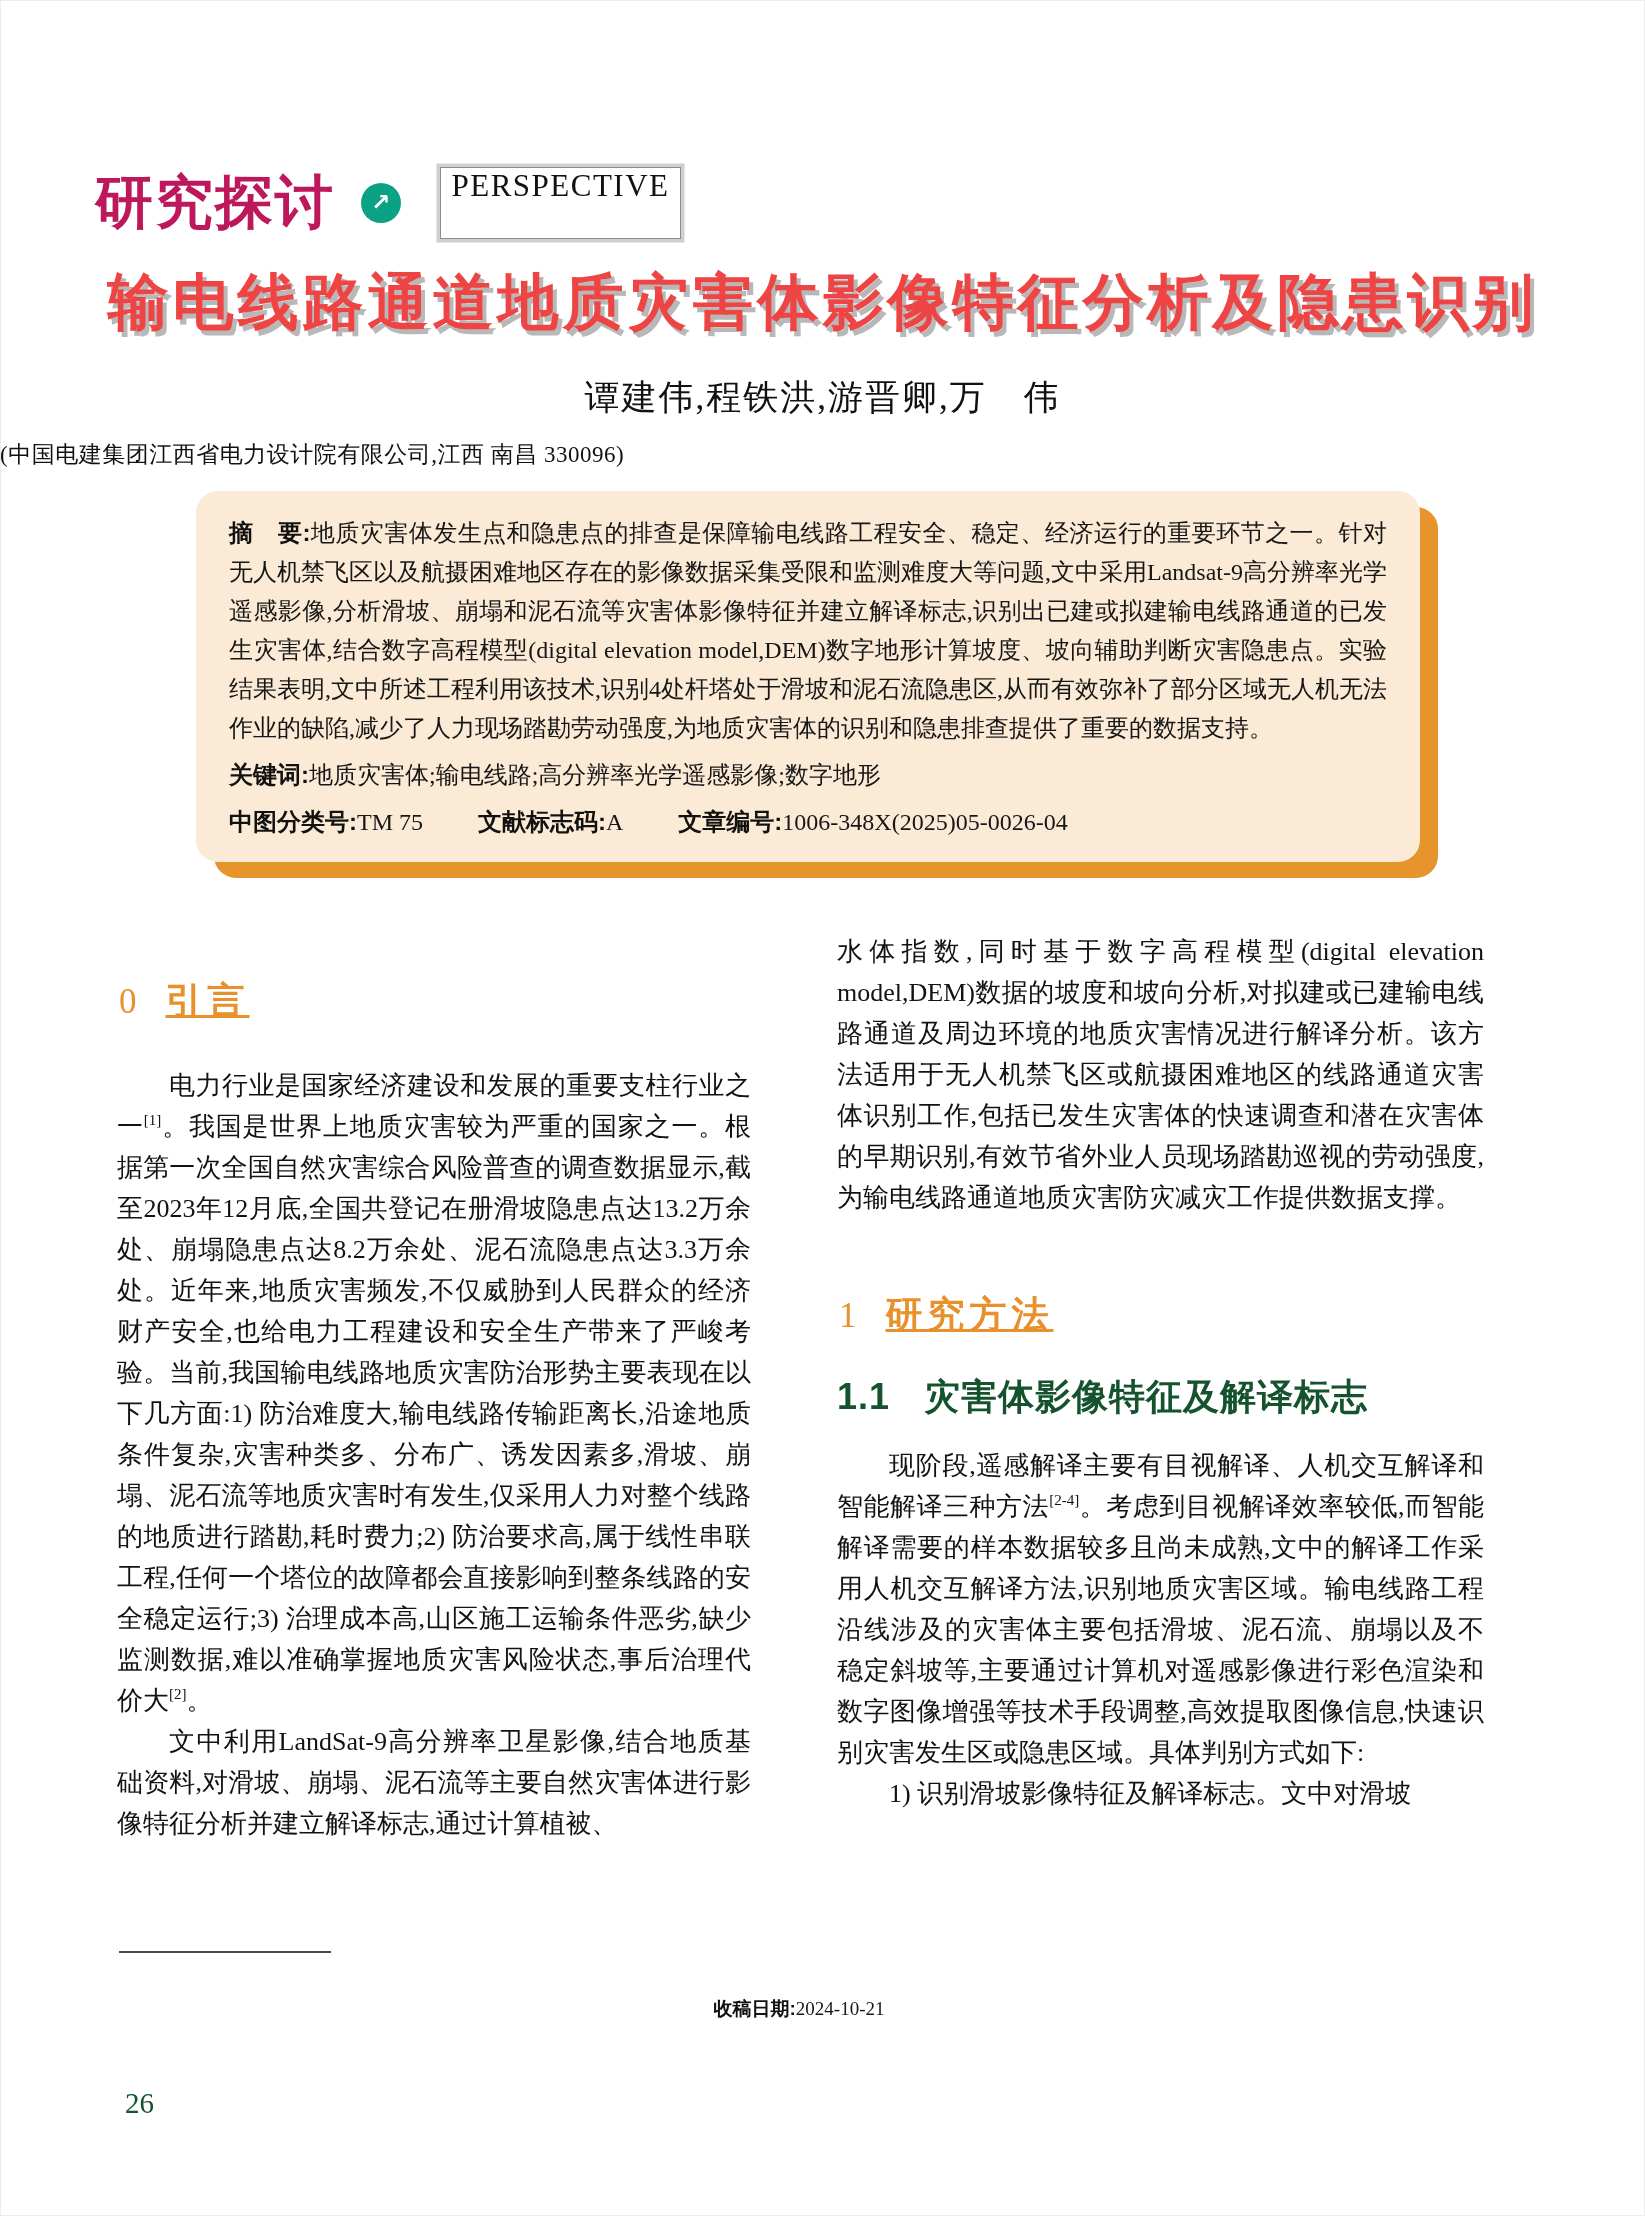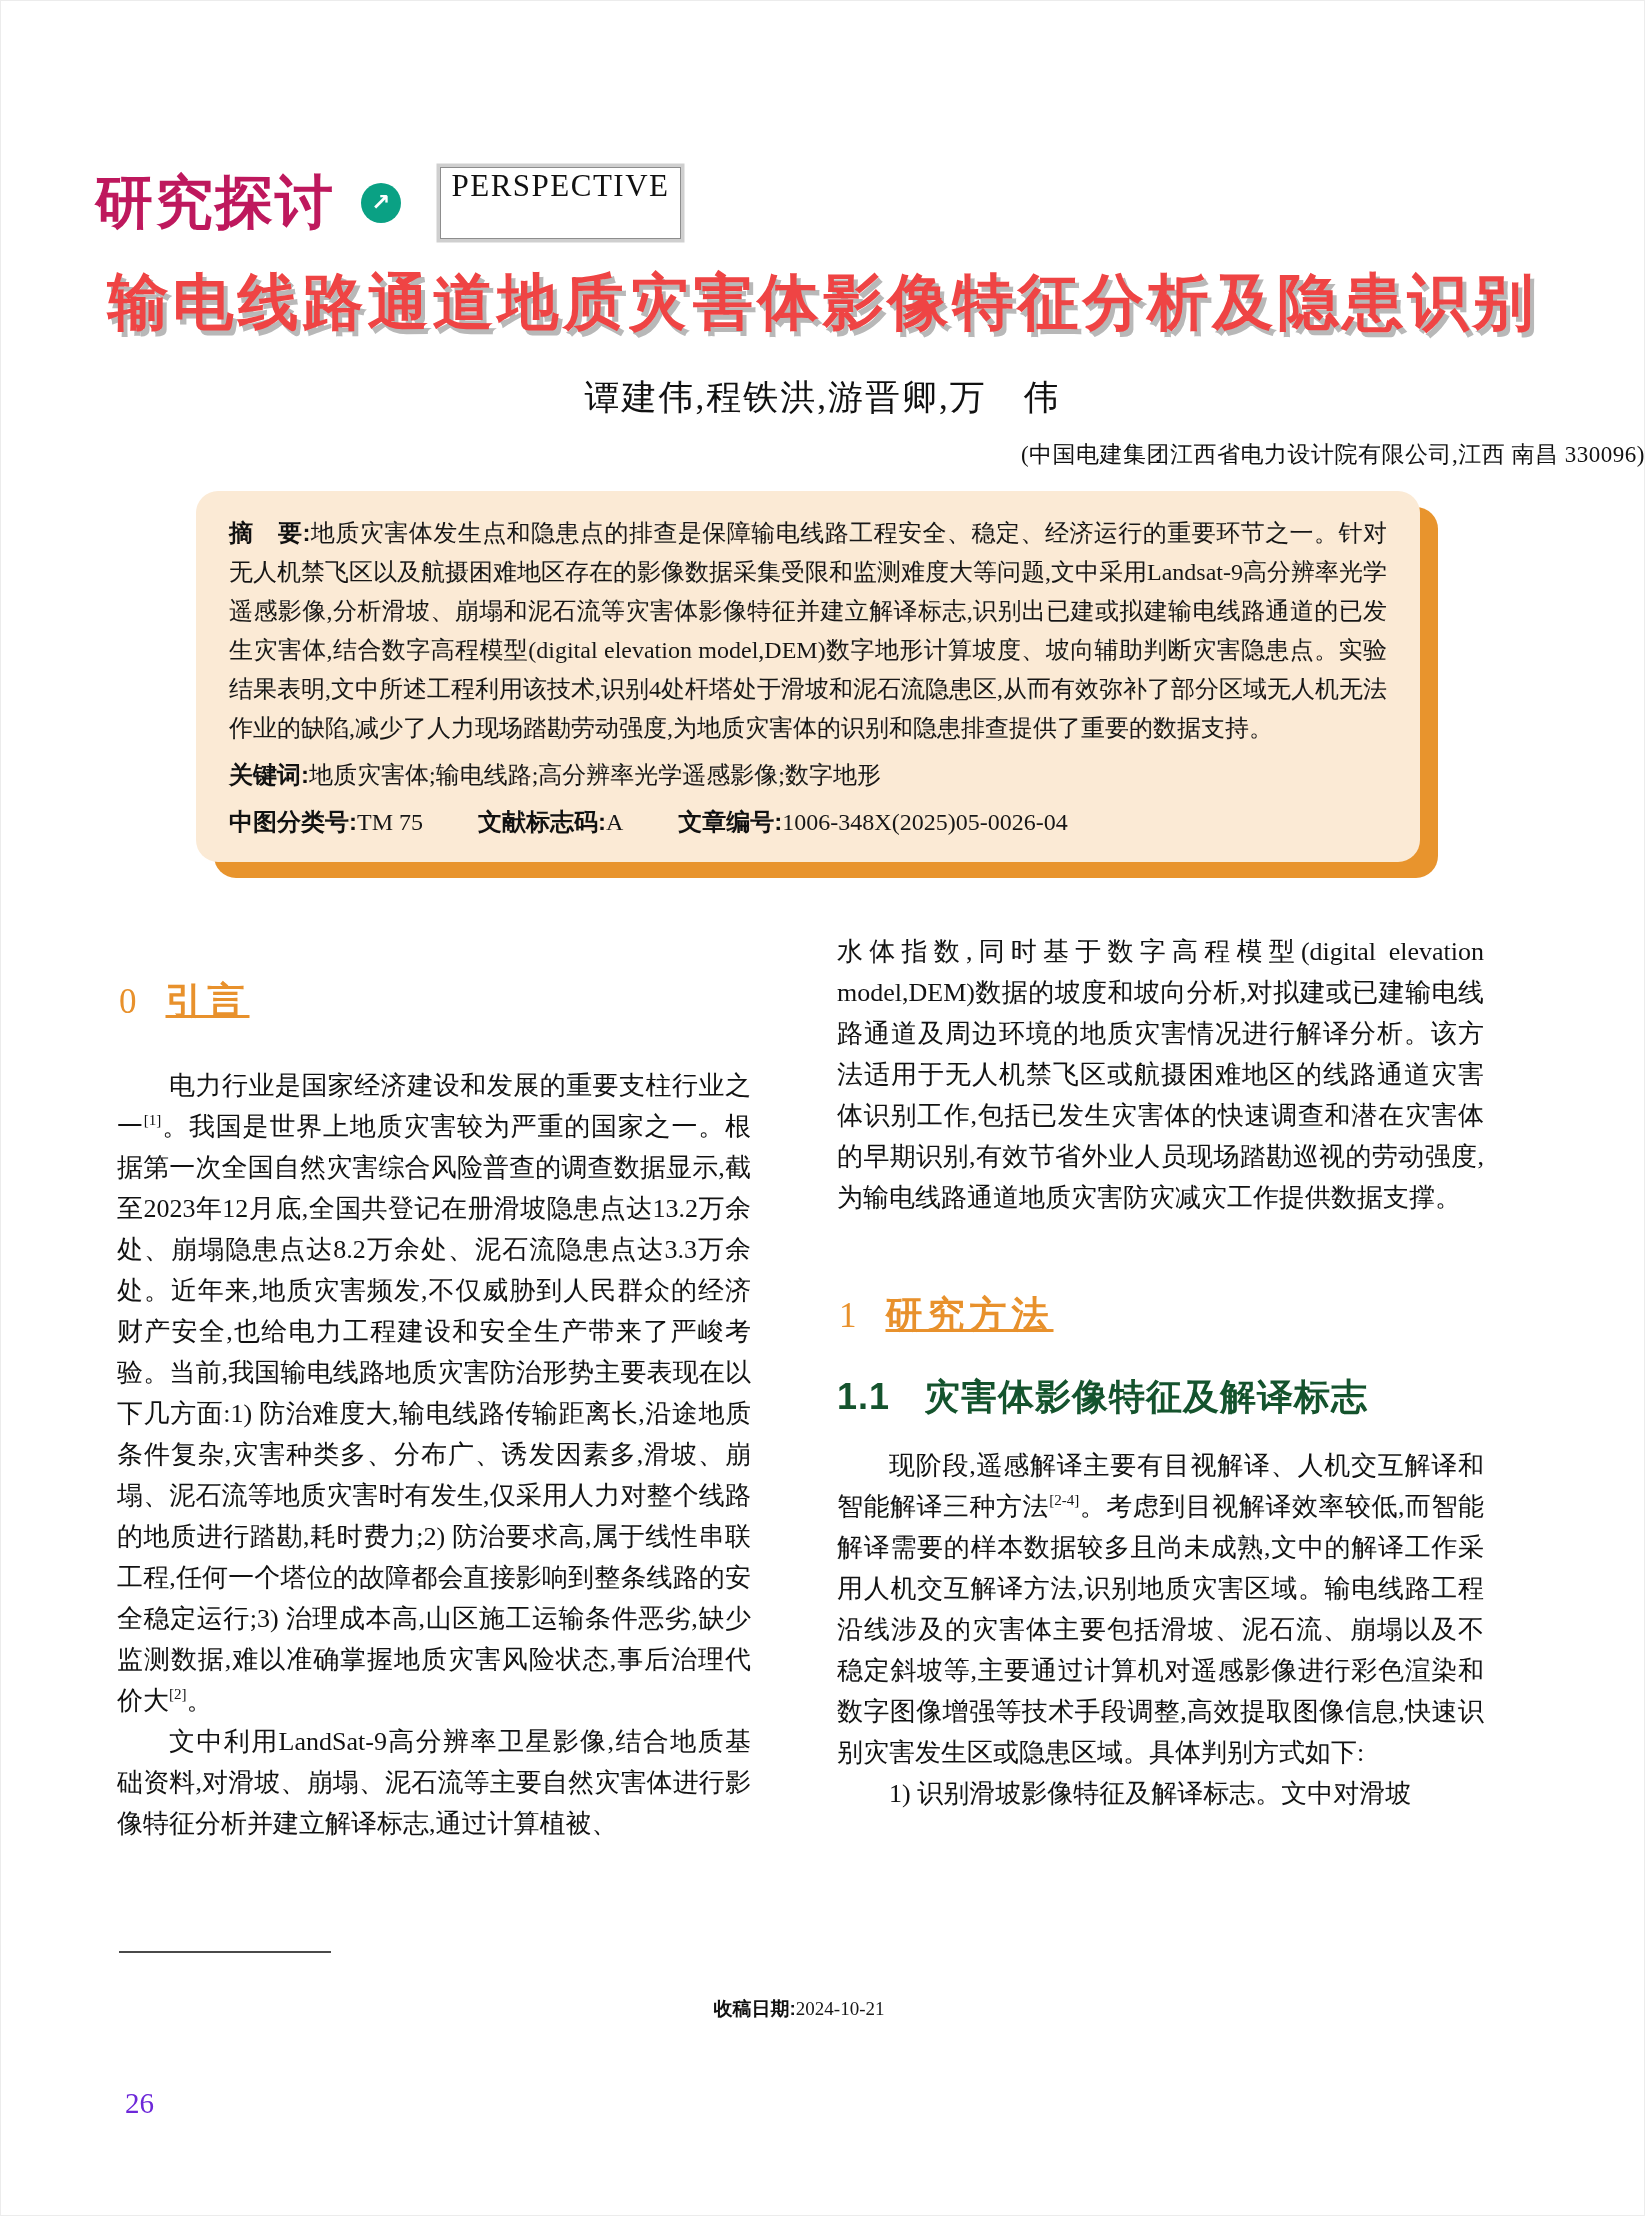--- a/index.html
+++ b/index.html
@@ -48,21 +48,21 @@
     text-align:center;white-space:nowrap;
     font-family:"Liberation Sans","DejaVu Sans",sans-serif;
     font-weight:900;font-size:61px;letter-spacing:4px;
     color:#ef4444;text-shadow:4px 4.5px 0 #b8b8b8;
   }
   .authors{
     position:absolute;left:0;top:374px;width:100%;text-align:center;
     font-size:35px;letter-spacing:2px;color:#111;white-space:nowrap;
   }
   .affiliation{
-    position:absolute;left:0;top:439px;width:100%;text-align:right;
+    position:absolute;left:0;top:439px;width:100%;text-align:left;
     font-size:23px;letter-spacing:0.5px;color:#111;white-space:nowrap;
   }
   
   .abs-box{
     position:absolute;left:196px;top:491px;width:1224px;min-height:366px;
     background:#fbead5;border-radius:22px;
     box-shadow:18px 16px 0 #e8942d;
     padding:22px 33px 20px 33px;
     font-size:24px;line-height:39px;color:#161616;
     text-align:justify;
@@ -109,21 +109,21 @@
   .footer{
     position:absolute;left:119px;top:1988px;width:1360px;
     font-size:19px;line-height:41px;color:#161616;text-align:center;
   }
   .foot-label{
     font-family:"Liberation Sans","DejaVu Sans",sans-serif;
     font-weight:700;color:#111;
   }
   .page-num{
     position:absolute;left:125px;top:2087px;
-    font-size:29px;color:#6d28d9;
+    font-size:29px;color:#14532d;
   }
 </style>
 </head>
 <body>
 
 <div class="page">
 
   <div class="header">
     <div class="col-cn">研究探讨</div>
     <div class="arrow-badge">

